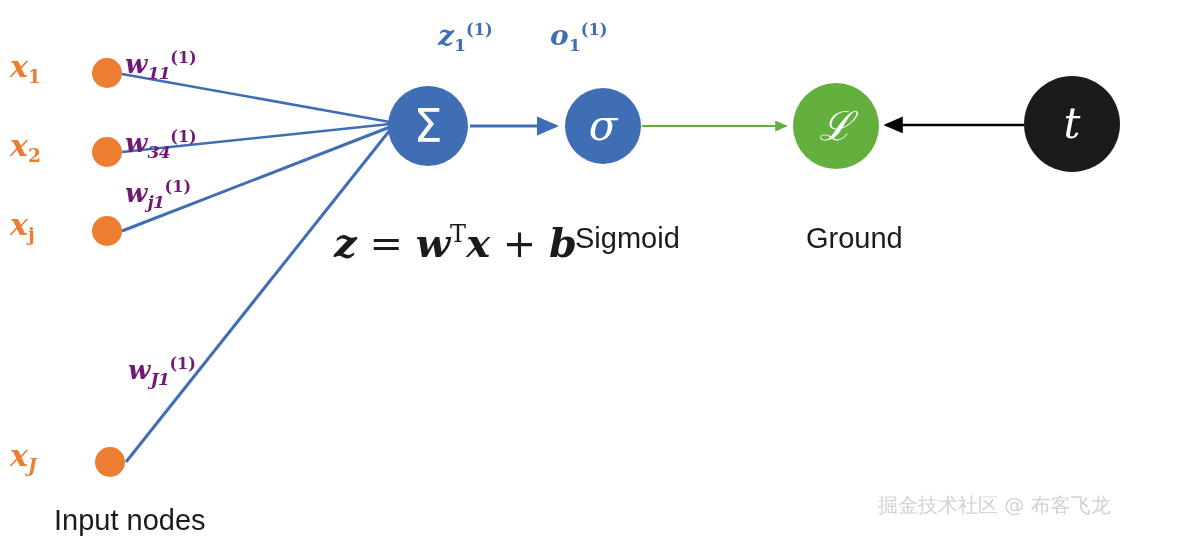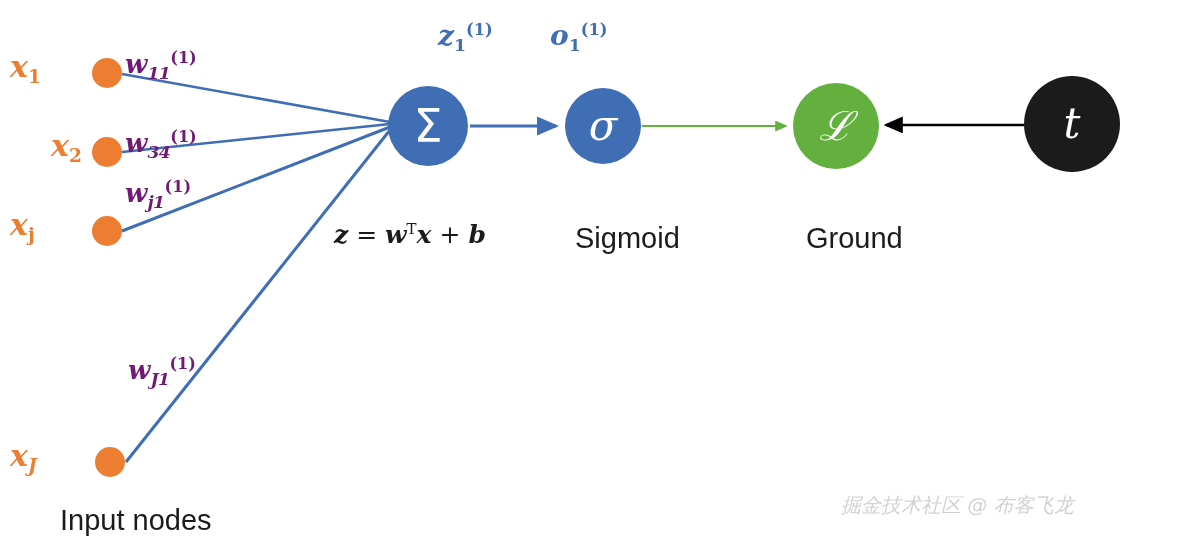--- a/index.html
+++ b/index.html
@@ -123,21 +123,21 @@
     font-style: normal;
   }
   .z-label .sup, .o-label .sup {
     font-size: 0.58em;
     vertical-align: 0.64em;
     font-style: normal;
   }
 
   .eq {
     color: #1b1b1b;
-    font-size: 25px;
+    font-size: 40px;
   }
   .eq .sup-t {
     font-size: 0.60em;
     vertical-align: 0.62em;
     font-style: normal;
     font-weight: normal;
   }
   .eq .op { font-style: normal; font-weight: normal; }
 
   .caption {
@@ -185,21 +185,21 @@
     <line x1="1024" y1="125" x2="886" y2="125" stroke="#000000" stroke-width="2.4" marker-end="url(#arrow-black)"></line>
   </svg>
 
   <div class="node input-node" style="left:92px; top:58px;"></div>
   <div class="node input-node" style="left:92px; top:137px;"></div>
   <div class="node input-node" style="left:92px; top:216px;"></div>
   <div class="node input-node" style="left:95px; top:447px;"></div>
 
   <div class="lbl math x-label" style="left:10px; top:52px;"><span>x</span><sub>1</sub></div>
 
-  <div class="lbl math x-label" style="left:10px; top:131px;margin-left:41px;"><span>x</span><sub>2</sub></div>
+  <div class="lbl math x-label" style="left:10px; top:131px;"><span>x</span><sub>2</sub></div>
 
   <div class="lbl math x-label" style="left:10px; top:210px;"><span>x</span><sub>j</sub></div>
 
   <div class="lbl math x-label" style="left:10px; top:441px;"><span>x</span><sub class="ital">J</sub></div>
 
   <div class="lbl math w-label" style="left:125px; top:50px;"><span>w</span><span class="sub">11</span><span class="sup">(1)</span></div>
 
   <div class="lbl math w-label" style="left:125px; top:129px;"><span>w</span><span class="sub">34</span><span class="sup">(1)</span></div>
 
   <div class="lbl math w-label" style="left:125px; top:179px;"><span>w</span><span class="sub">j1</span><span class="sup">(1)</span></div>
@@ -227,17 +227,17 @@
     </div>
 
   <div class="lbl caption" style="left:806px; top:224px;">Ground</div>
 
   <div class="node op-node node-truth" style="left:1024px; top:76px;">
       <span>t</span>
     </div>
 
   <div class="lbl caption" style="left:1006px; top:224px;"></div>
 
-  <div class="lbl caption" style="left:60px; top:506px;">Input nodes</div>
-
-  <div class="watermark" style="left:841px; top:492px;font-style:italic;">掘金技术社区 @ 布客飞龙</div>
+  <div class="lbl caption" style="left:54px; top:506px;">Input nodes</div>
+
+  <div class="watermark" style="left:878px; top:492px;">掘金技术社区 @ 布客飞龙</div>
 
 </div>
 
 </body></html>

